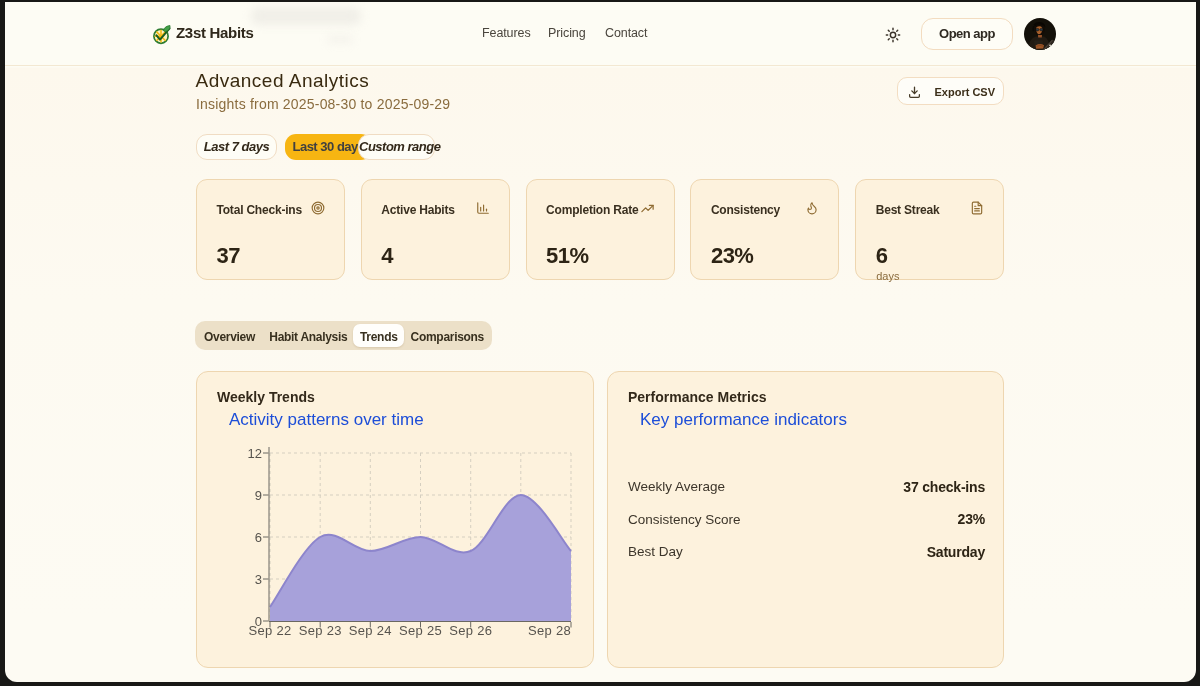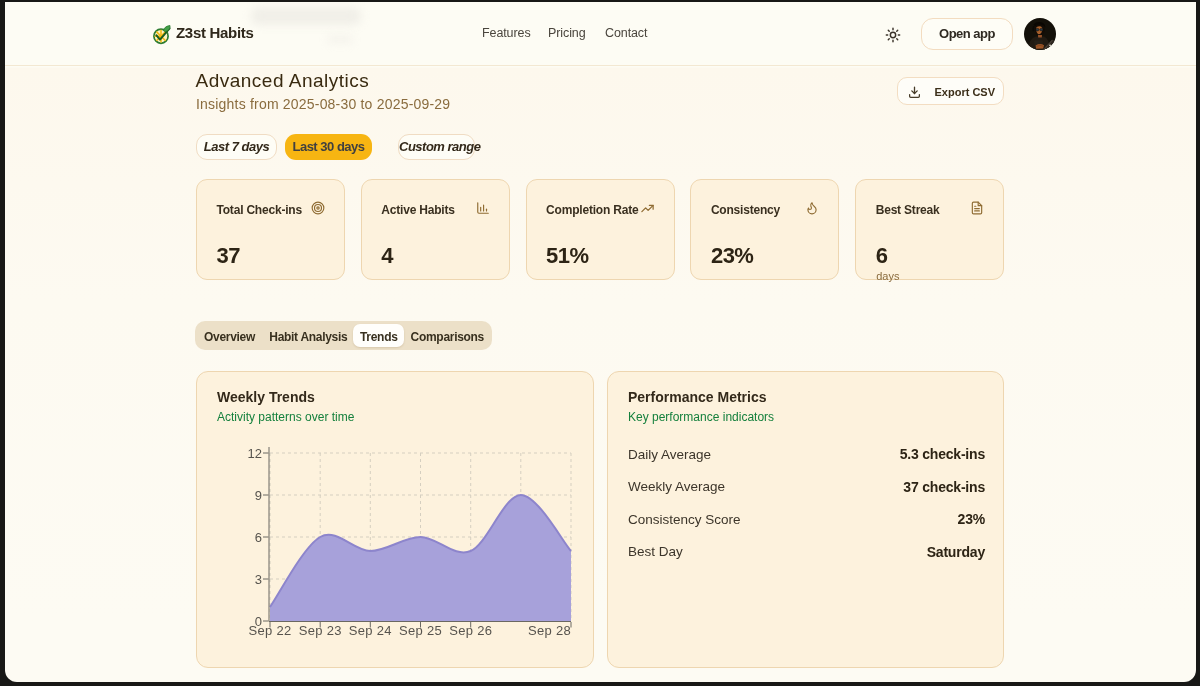--- a/index.html
+++ b/index.html
@@ -33,21 +33,21 @@
 .scard .ic { position:absolute; right:19px; top:21px; }
 .scard .v { position:absolute; left:19.5px; top:63px; font-size:22px; font-weight:700; color:#2d2415; letter-spacing:-0.5px; }
 .scard .d { position:absolute; left:20px; top:90px; font-size:11px; color:#8a6c3e; }
 
 .tabs { position:absolute; left:190px; top:318.5px; width:297px; height:29.5px; background:#ece0c8; border-radius:10px; }
 .tab { position:absolute; top:0; height:29.5px; line-height:33.5px; font-size:12px; font-weight:700; color:#38301f; letter-spacing:-0.3px; }
 .tabpill { position:absolute; left:157.7px; top:3px; width:51px; height:23.5px; background:#fffefb; border-radius:7px; box-shadow:0 1px 2px rgba(120,90,40,.18); }
 
 .bcard { position:absolute; top:369px; width:397px; height:297px; background:#fdf2dd; border:1px solid #eed6b0; border-radius:12px; }
 .bcard .bt { position:absolute; left:20px; top:17px; font-size:14px; font-weight:700; color:#33291a; }
-.bcard .bs { position:absolute; left:20px; top:38px; font-size:12px; color:#15803d; }
+.bcard .bs { position:absolute; left:32px; top:38px; font-size:17px; color:#1d4ed8; }
 .mrow { position:absolute; left:20px; right:18px; height:18px; font-size:13.5px; color:#3c352a; }
 .mrow b { position:absolute; right:0; top:-0.5px; color:#2d2415; font-weight:700; font-size:14px; letter-spacing:-0.2px; }
 </style>
 </head>
 <body>
 <div class="page">
   <div class="nav">
     <div class="smudge1"></div>
     <div class="smudge2"></div>
     <svg class="abs" style="left:146px;top:21px" width="22" height="22" viewBox="0 0 22 22">
@@ -105,21 +105,21 @@
     <svg class="abs" style="left:10px;top:8px" width="13" height="13" viewBox="0 0 24 24" fill="none" stroke="#463b28" stroke-width="2.4" stroke-linecap="round" stroke-linejoin="round">
       <path d="M3 16v3a2 2 0 0 0 2 2h14a2 2 0 0 0 2-2v-3"></path>
         <path d="M7 9l5 5 5-5"></path>
         <path d="M12 14V2"></path>
     </svg>
     <span>Export CSV</span>
   </div>
 
   <div class="pill ghost" style="left:191px;width:81px">Last 7 days</div>
   <div class="pill active" style="left:280px;width:87px">Last 30 days</div>
-  <div class="pill ghost" style="left:393px;width:77px">Custom range</div>
+  <div class="pill ghost" style="left:353px;width:77px">Custom range</div>
 
   <div class="scard" style="left:191px">
     <div class="t">Total Check-ins</div>
     <svg class="ic" width="14" height="14" viewBox="0 0 24 24" fill="none" stroke="#8f6c33" stroke-width="2">
       <circle cx="12" cy="12" r="10"></circle>
         <circle cx="12" cy="12" r="6"></circle>
         <circle cx="12" cy="12" r="2"></circle>
     </svg>
     <div class="v">37</div>
   </div>
@@ -217,18 +217,17 @@
           <text x="223.5" y="263">Sep 25</text>
           <text x="273.7" y="263">Sep 26</text>
           <text x="374" y="263" text-anchor="end">Sep 28</text>
       </g>
     </svg>
   </div>
 
   <div class="bcard" style="left:602px">
     <div class="bt">Performance Metrics</div>
     <div class="bs">Key performance indicators</div>
-    <div class="mrow" style="top:74.5px">Daily Average<b>5.3 check-ins</b></div>
     <div class="mrow" style="top:107px">Weekly Average<b>37 check-ins</b></div>
     <div class="mrow" style="top:139.5px">Consistency Score<b>23%</b></div>
     <div class="mrow" style="top:172px">Best Day<b>Saturday</b></div>
   </div>
 </div>
 
 </body></html>

